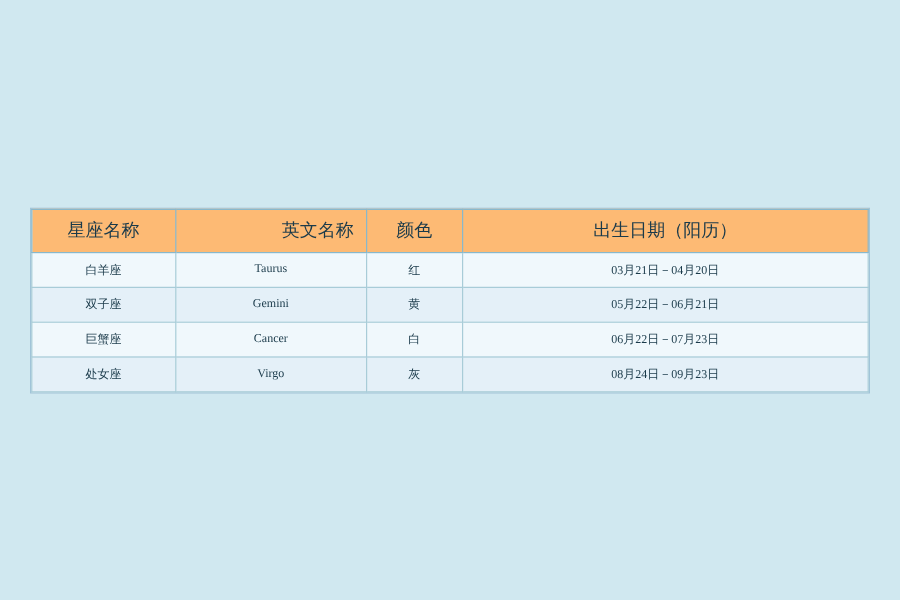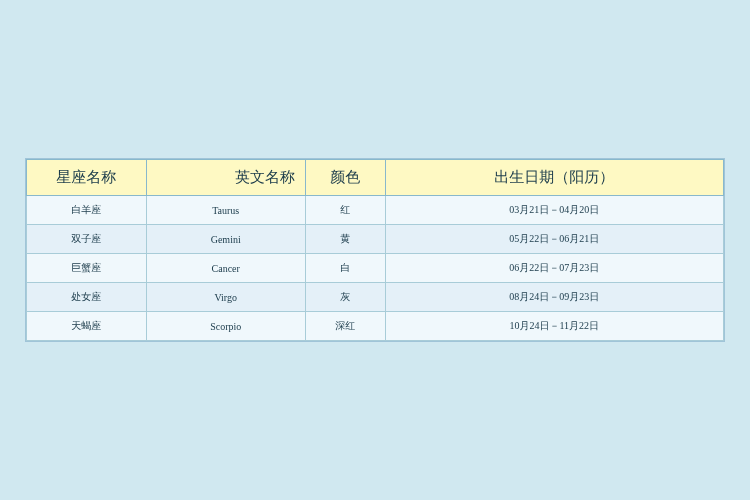--- a/index.html
+++ b/index.html
@@ -24,21 +24,21 @@
       border: 1px solid #a0c4d8;
       width: 700px;
     }
 
     table {
       width: 100%;
       border-collapse: collapse;
     }
 
     thead tr {
-      background-color: #fef9c3;
+      background-color: #fdba74;
     }
 
     thead th {
       border: 1px solid #88b8cc;
       padding: 8px 10px;
       text-align: center;
       font-weight: normal;
       color: #1a3a4a;
       font-size: 15px;
     }
@@ -95,21 +95,15 @@
           <td>Cancer</td>
           <td>白</td>
           <td>06月22日－07月23日</td>
         </tr>
         <tr>
           <td>处女座</td>
           <td>Virgo</td>
           <td>灰</td>
           <td>08月24日－09月23日</td>
         </tr>
-        <tr>
-          <td>天蝎座</td>
-          <td>Scorpio</td>
-          <td>深红</td>
-          <td>10月24日－11月22日</td>
-        </tr>
       </tbody>
   </table>
 </div>
 
 </body></html>

